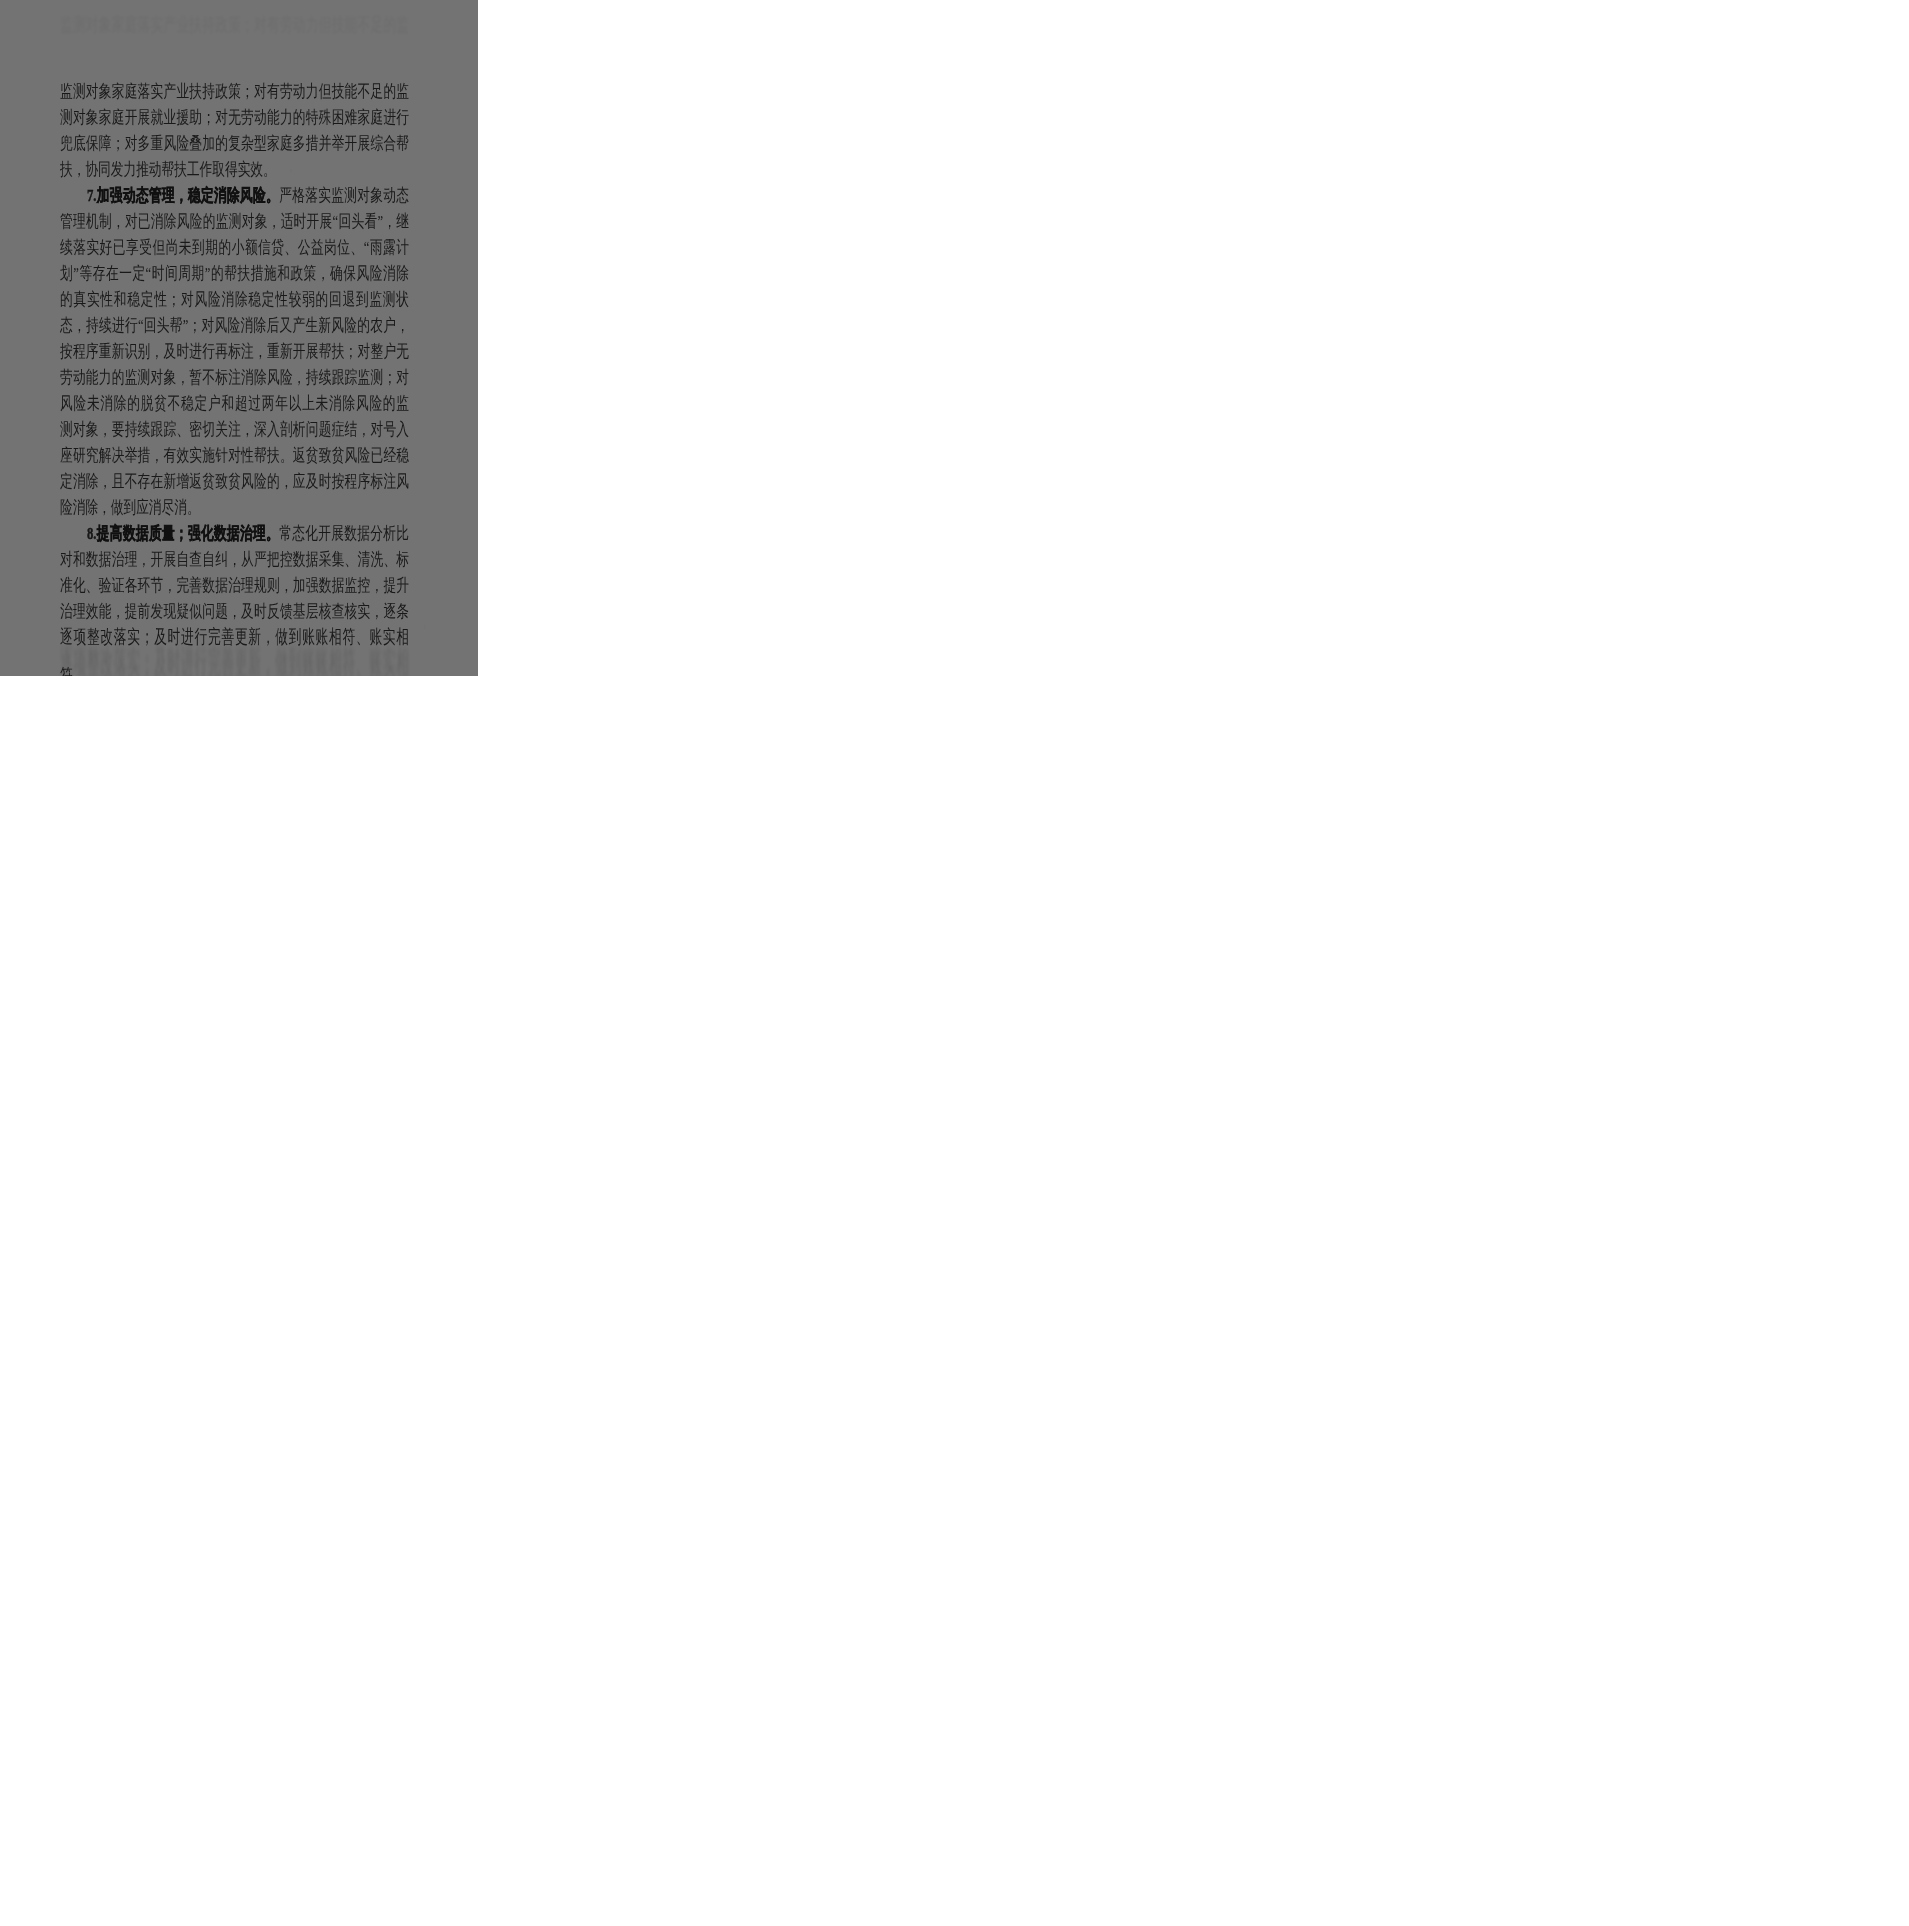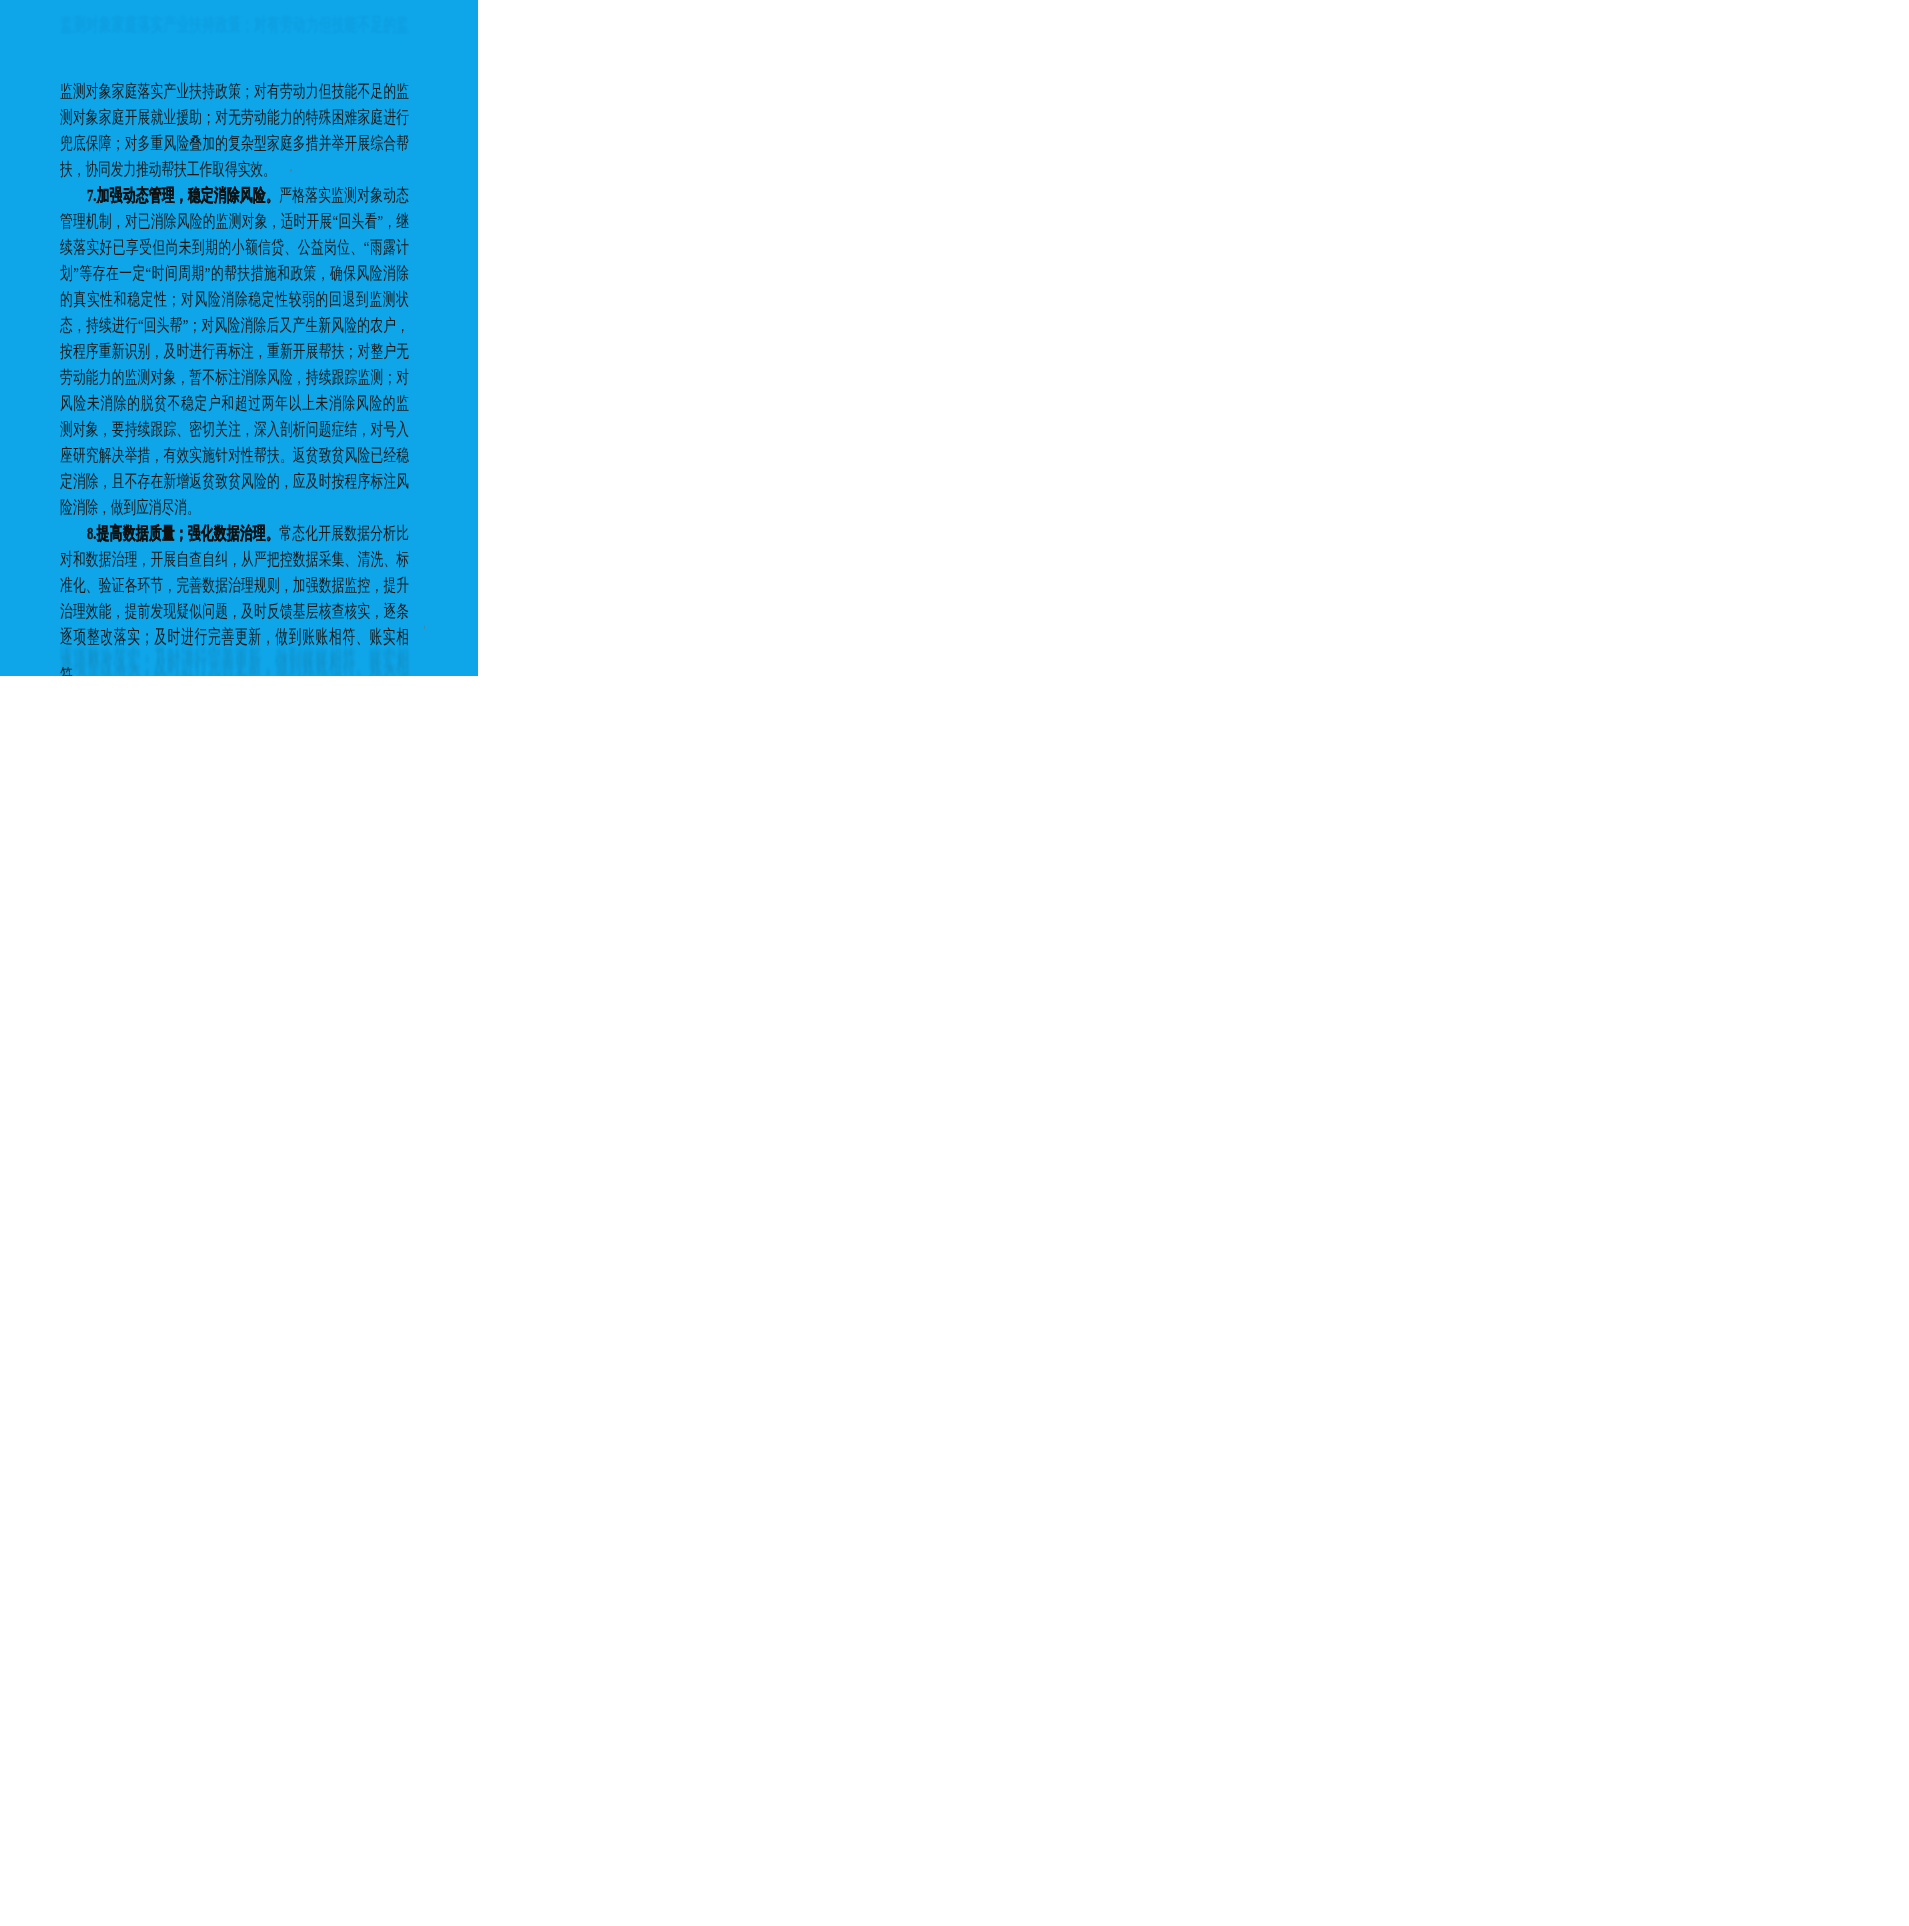--- a/index.html
+++ b/index.html
@@ -2,21 +2,21 @@
 <html style="font-size:6.2px"><head>
 <meta charset="utf-8">
 <style>
   html, body { margin: 0; padding: 0; background: #ffffff; }
   body {
     width: 478px; height: 676px; overflow: hidden;
     font-family: "Liberation Serif", "DejaVu Serif", serif;
   }
   .page {
     position: relative; width: 478px; height: 676px;
-    background: #0ea5e9; color: #191919;
+    background: #737373; color: #191919;
   }
   .textblock {
     position: absolute; left: 60px; top: 78px; width: 349px;
     filter: blur(0.1px);
   }
   .line {
     height: 26px; line-height: 26px; font-size: 12.7px;
     box-sizing: border-box; width: 349px;
     text-align: justify; text-align-last: justify;
     transform: scaleY(1.38);

